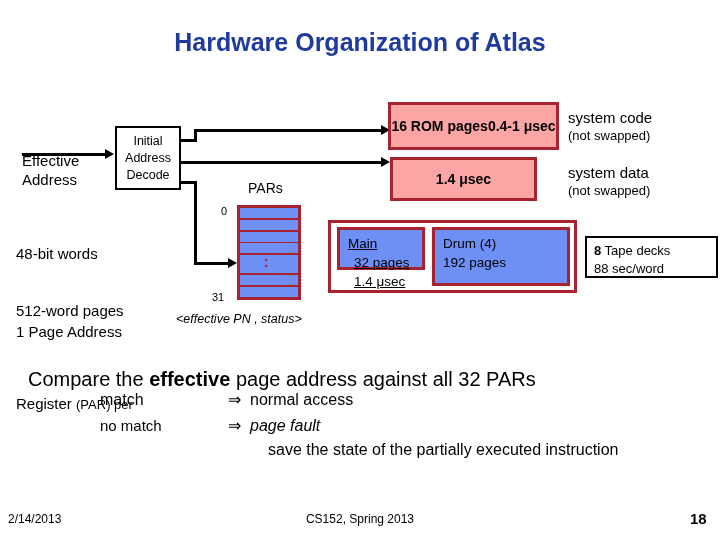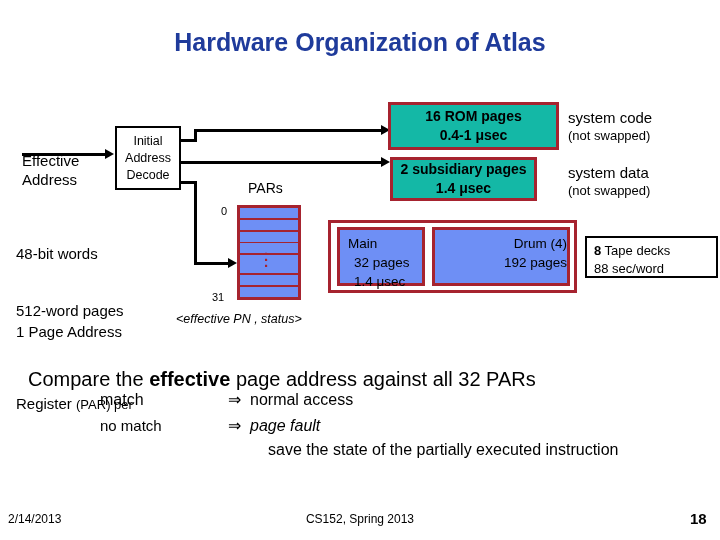--- a/index.html
+++ b/index.html
@@ -48,24 +48,24 @@
   .line-v { background: #000; width: 3px; }
   .arrow-r {
     width: 0; height: 0;
     border-top: 5px solid transparent;
     border-bottom: 5px solid transparent;
     border-left: 9px solid #000;
   }
 
   
   .mem-box {
-    background: #14b8a6;
-    border: 3px solid #A6232F;
-    box-sizing: border-box;
-    display: flex; flex-direction: column;
+    background: #fca5a5;
+    border: 3px solid #A6232F;
+    box-sizing: border-box;
+    display: flex; flex-direction: row;
     align-items: center; justify-content: center;
     font-size: 14px;
     line-height: 19px;
     color: #000;
     font-weight: bold;
   }
   .mem-box-left {
     background: #6E8FF5;
     border: 3px solid #A6232F;
     box-sizing: border-box;
@@ -185,35 +185,34 @@
 <div class="abs mem-box" style="left:388px; top:102px; width:171px; height:48px;">
   <div>16 ROM pages</div>
   <div>0.4-1 μsec</div>
 </div>
 <div class="abs" style="left:568px; top:108px;">
   <div class="txt" style="font-size:15px;">system code</div>
   <div class="txt-sm">(not swapped)</div>
 </div>
 
 <div class="abs mem-box" style="left:390px; top:157px; width:147px; height:44px;">
-  <div>2 subsidiary pages</div>
   <div>1.4 μsec</div>
 </div>
 <div class="abs" style="left:568px; top:163px;">
   <div class="txt" style="font-size:15px;">system data</div>
   <div class="txt-sm">(not swapped)</div>
 </div>
 
 <div class="abs" id="memory-outer"></div>
-<div class="abs mem-box-left" style="left:337px; top:227px; width:88px; height:59px;">
+<div class="abs mem-box-left" style="left:337px; top:227px; width:88px; height:43px;text-decoration:underline;">
   <div>Main</div>
   <div style="padding-left:6px;">32 pages</div>
   <div style="padding-left:6px;">1.4 μsec</div>
 </div>
-<div class="abs mem-box-left" style="left:432px; top:227px; width:138px; height:59px;text-align:right;">
+<div class="abs mem-box-left" style="left:432px; top:227px; width:138px; height:59px;">
   <div>Drum (4)</div>
   <div>192 pages</div>
 </div>
 
 <div class="abs tape-box" style="left:585px; top:236px; width:133px; height:42px;">
   <div><span class="bold">8</span><span> Tape decks</span></div>
   <div>88 sec/word</div>
 </div>
 
 <div class="abs" style="left:28px; top:366px;">

